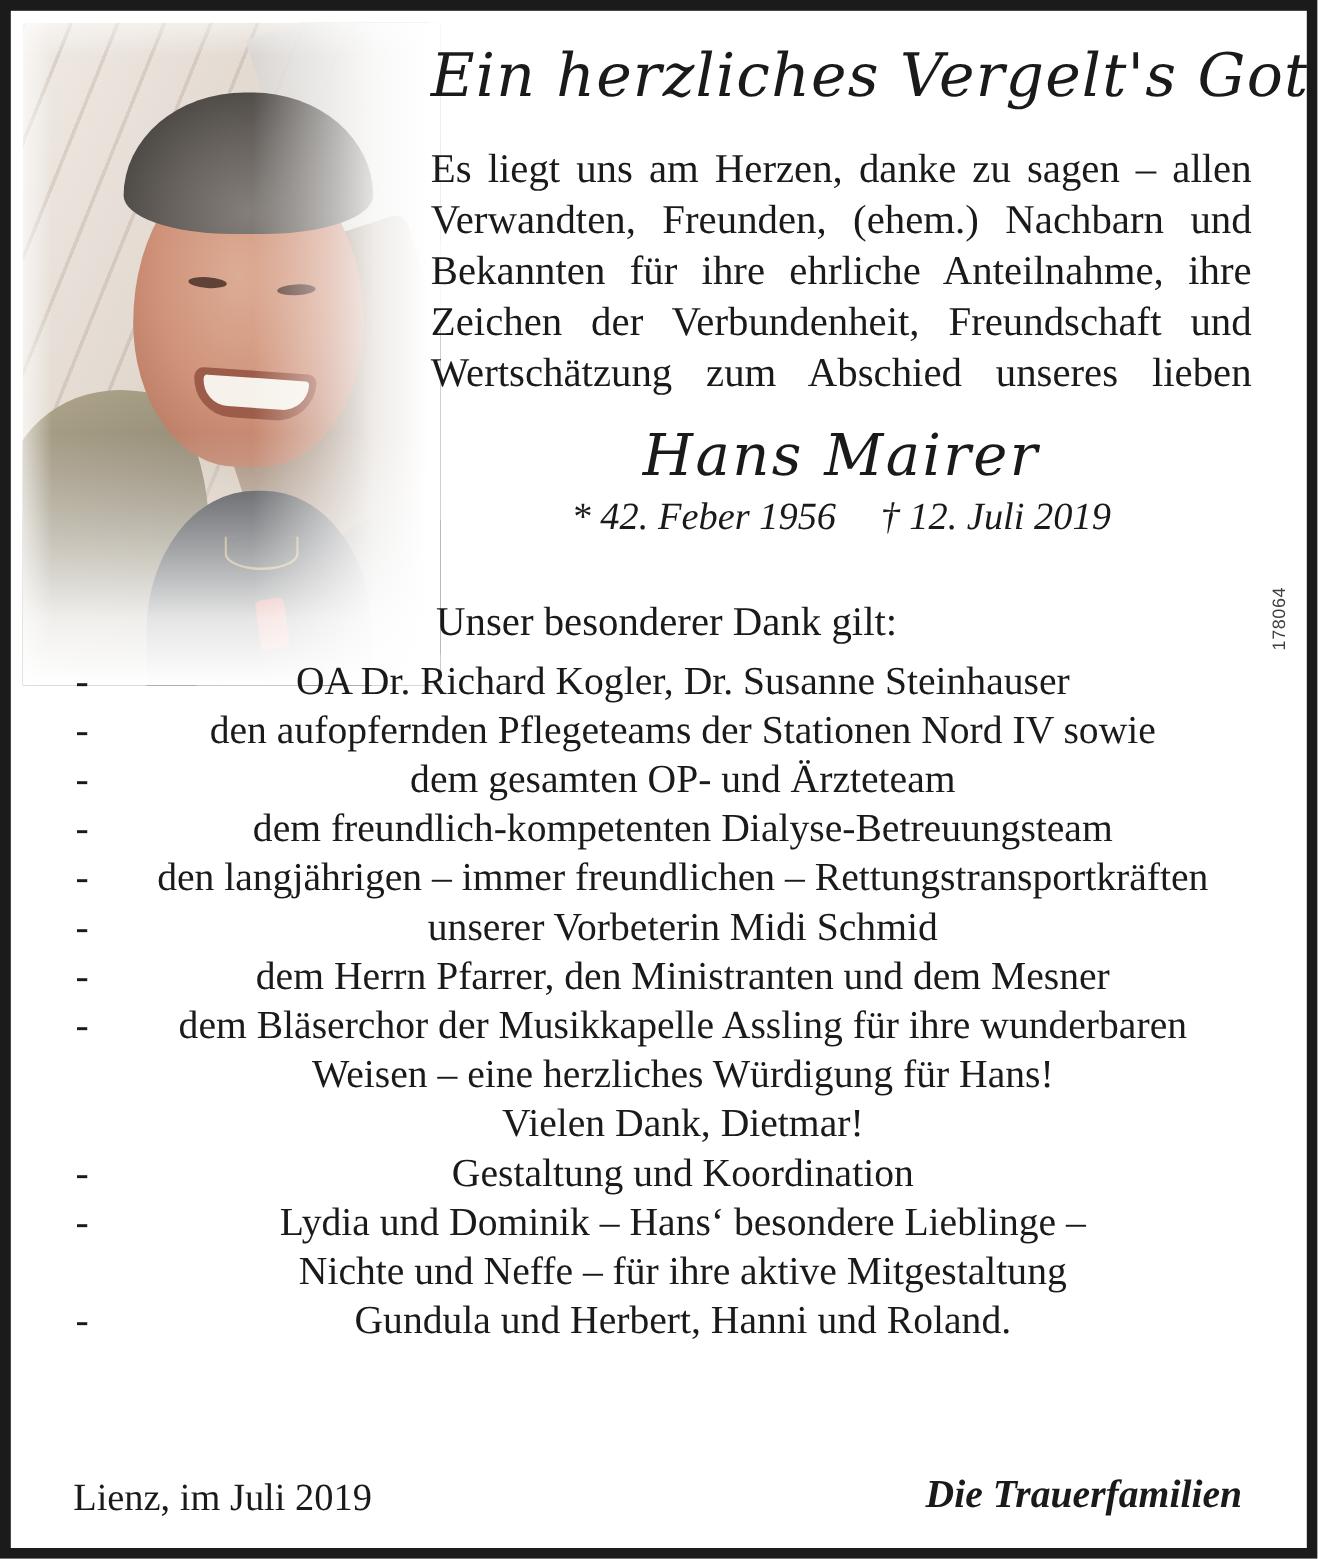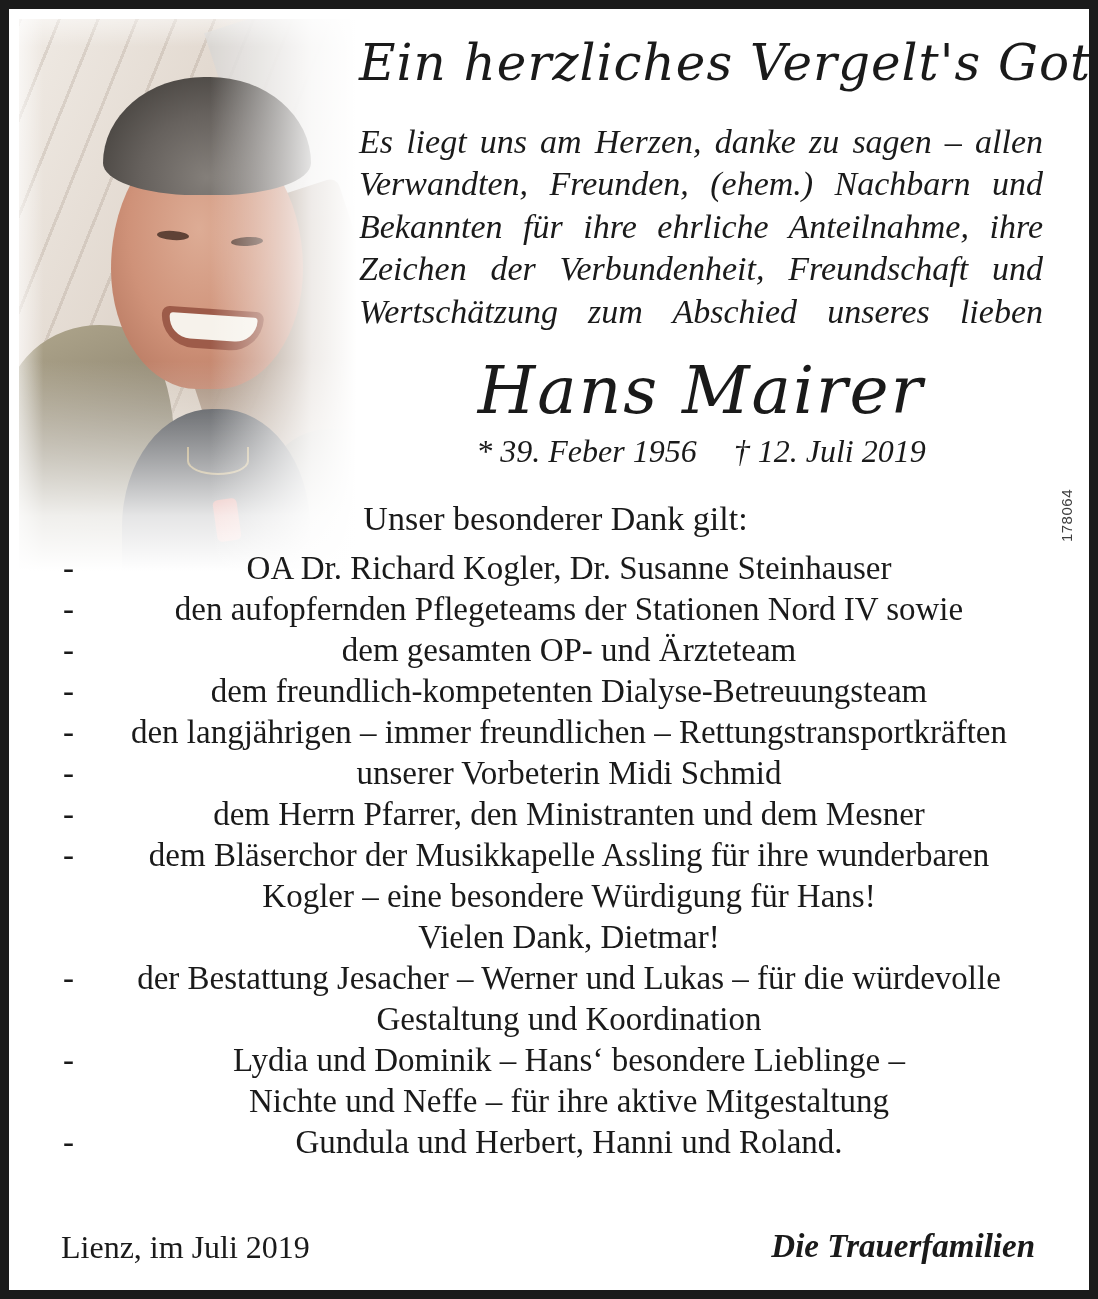--- a/index.html
+++ b/index.html
@@ -60,26 +60,26 @@
 
   
   .head { position:absolute; left:350px; top:26px; width:684px; text-align:center; z-index:1; }
   .title {
     font-family:"DejaVu Serif", serif; font-style:italic;
     font-size:50px; line-height:1.15; letter-spacing:1px; white-space:nowrap;
   }
   .intro {
     margin:28px 0 0 0;
     font-size:34px; line-height:42.5px;
-    text-align:justify; text-align-last:justify;font-style:italic;
+    text-align:justify; text-align-last:justify;
   }
   .name {
     margin-top:20px;
     font-family:"DejaVu Serif", serif; font-style:italic;
-    font-size:66px; line-height:1.15; letter-spacing:2px; white-space:nowrap;
+    font-size:48px; line-height:1.15; letter-spacing:2px; white-space:nowrap;
   }
   .dates { margin-top:4px; font-style:italic; font-size:32px; }
   .dates .death { margin-left:29px; }
 
   .ref {
     position:absolute; top:480px; right:14px; z-index:1;
     writing-mode:vertical-rl; transform:rotate(180deg);
     font-family:"Liberation Sans", sans-serif; font-size:15px; letter-spacing:.5px; color:#3f3f3f;
   }
 
@@ -114,21 +114,21 @@
     <div class="p-chain"></div>
     <div class="p-red"></div>
     <div class="p-fade"></div>
   </div>
 
   <div class="head">
     <div class="title">Ein herzliches Vergelt's Gott</div>
     <p class="intro">Es liegt uns am Herzen, danke zu sagen – allen Verwandten, Freunden, (ehem.) Nachbarn und Bekannten für ihre ehrliche Anteilnahme, ihre Zeichen der Verbundenheit, Freundschaft und Wertschätzung zum Abschied unseres lieben</p>
     <div class="name">Hans Mairer</div>
     <div class="dates">
-      <span class="birth">* 39. Feber 1956</span>
+      <span class="birth">* 42. Feber 1956</span>
       <span class="death">† 12. Juli 2019</span>
     </div>
   </div>
 
   <div class="ref">178064</div>
 
   <div class="thanks">
     <div class="thanks-heading">Unser besonderer Dank gilt:</div>
     <ul class="thanks-list">
       <li>
@@ -155,26 +155,25 @@
         <span class="dash">-</span>
         <span class="line">unserer Vorbeterin Midi Schmid</span>
       </li>
       <li>
         <span class="dash">-</span>
         <span class="line">dem Herrn Pfarrer, den Ministranten und dem Mesner</span>
       </li>
       <li>
         <span class="dash">-</span>
         <span class="line">dem Bläserchor der Musikkapelle Assling für ihre wunderbaren</span>
-        <span class="line">Kogler – eine besondere Würdigung für Hans!</span>
+        <span class="line">Weisen – eine herzliches Würdigung für Hans!</span>
         <span class="line">Vielen Dank, Dietmar!</span>
       </li>
       <li>
         <span class="dash">-</span>
-        <span class="line">der Bestattung Jesacher – Werner und Lukas – für die würdevolle</span>
         <span class="line">Gestaltung und Koordination</span>
       </li>
       <li>
         <span class="dash">-</span>
         <span class="line">Lydia und Dominik – Hans‘ besondere Lieblinge –</span>
         <span class="line">Nichte und Neffe – für ihre aktive Mitgestaltung</span>
       </li>
       <li>
         <span class="dash">-</span>
         <span class="line">Gundula und Herbert, Hanni und Roland.</span>

